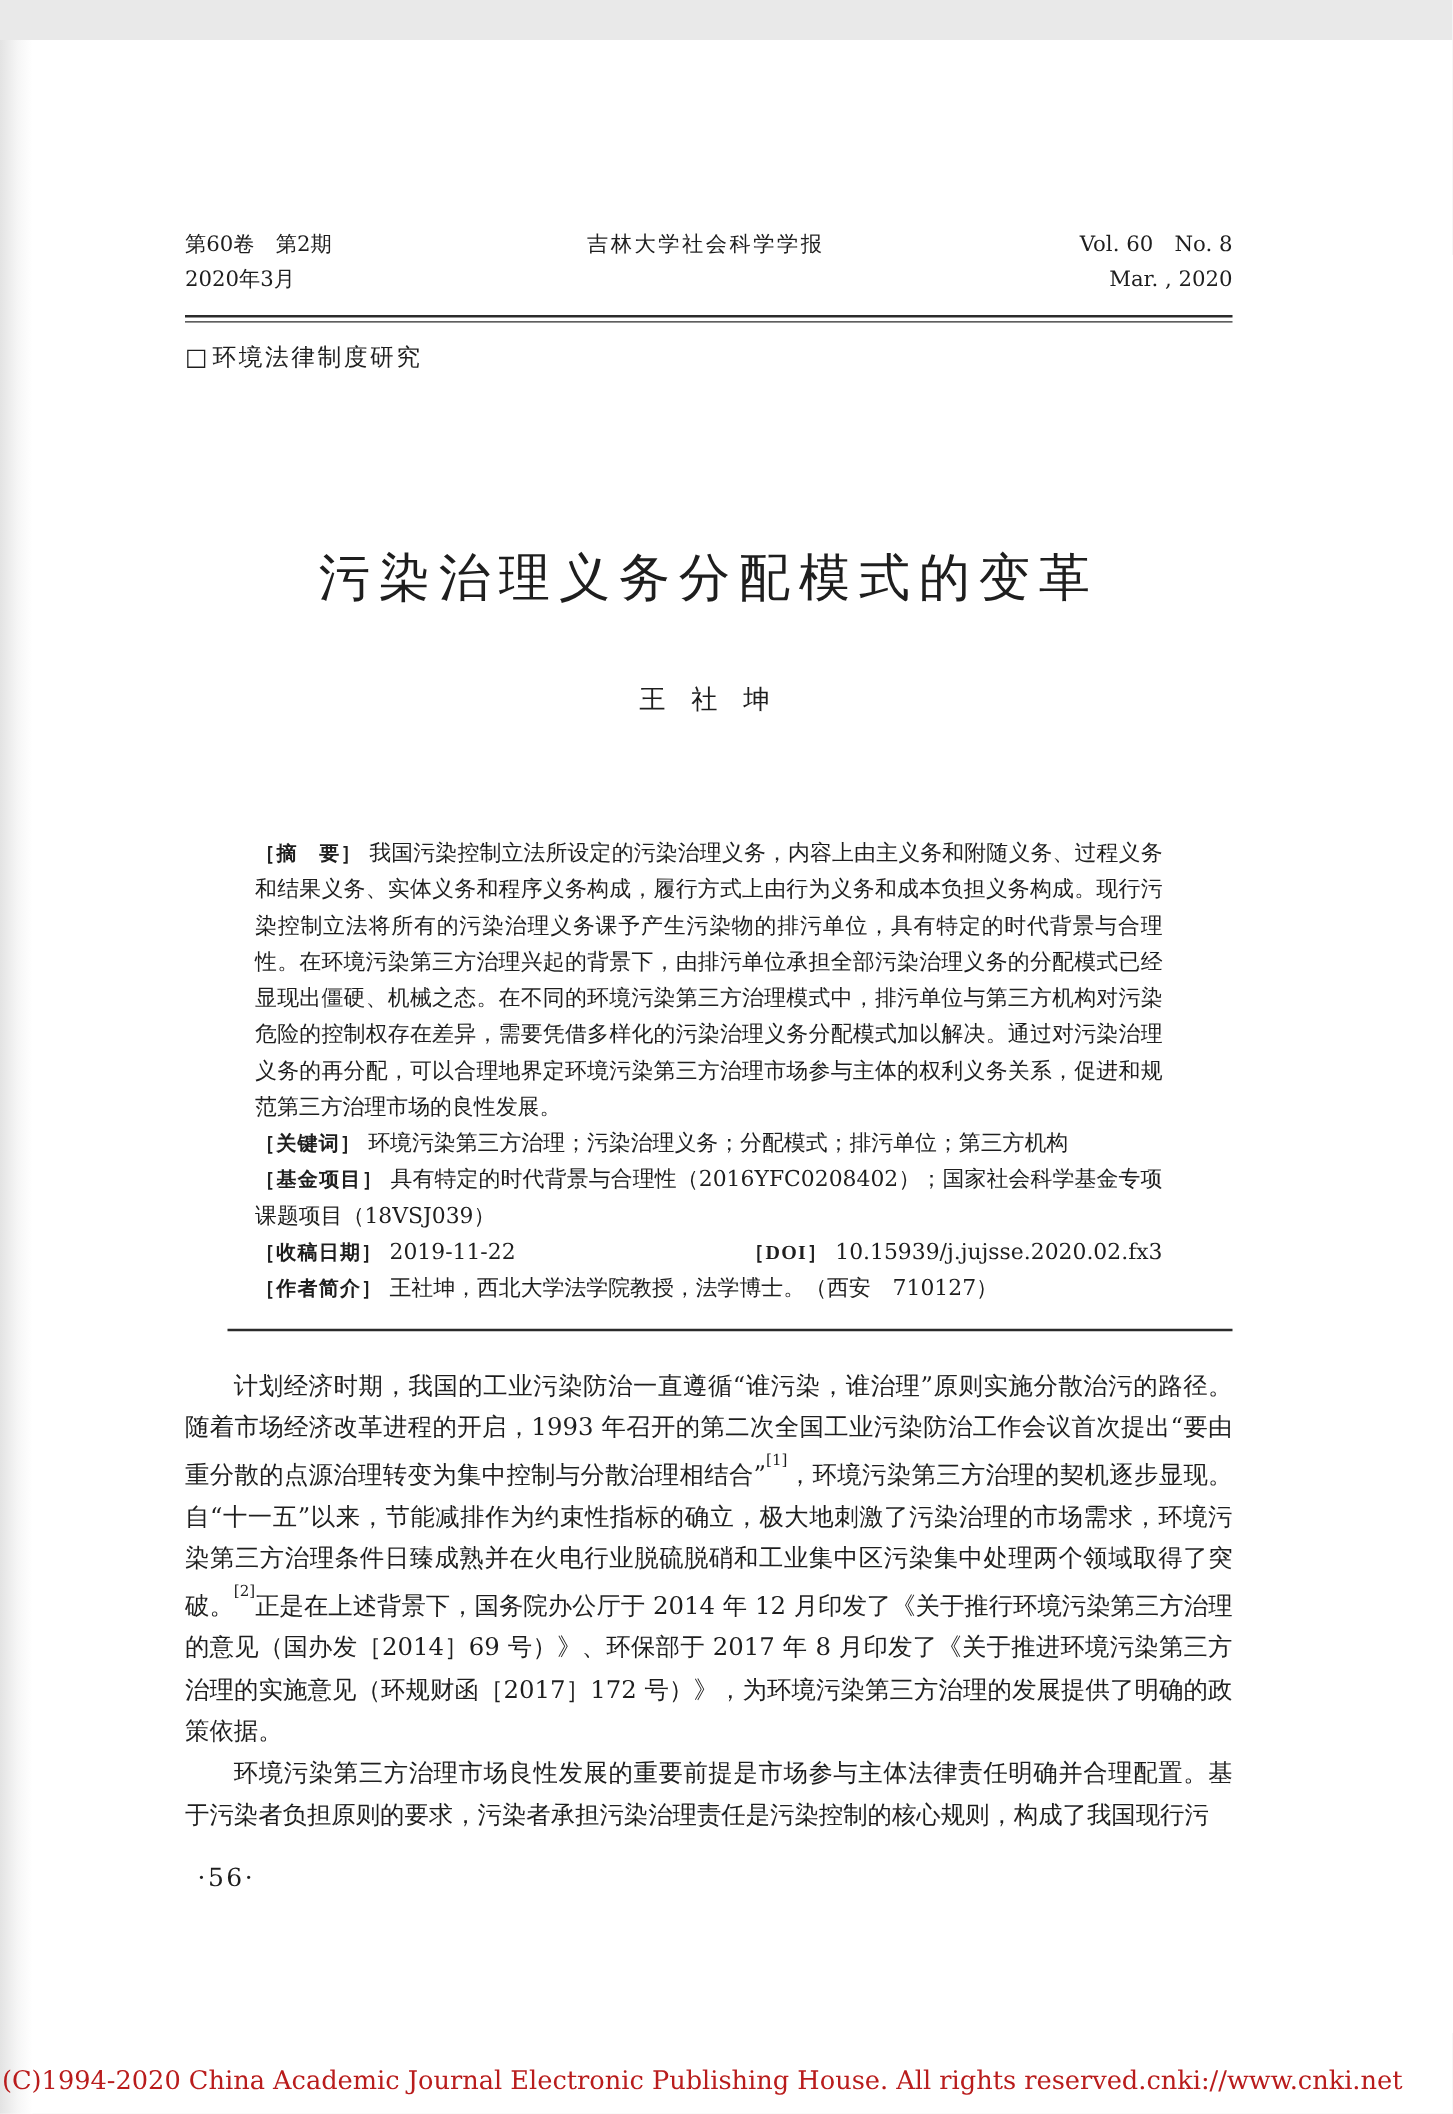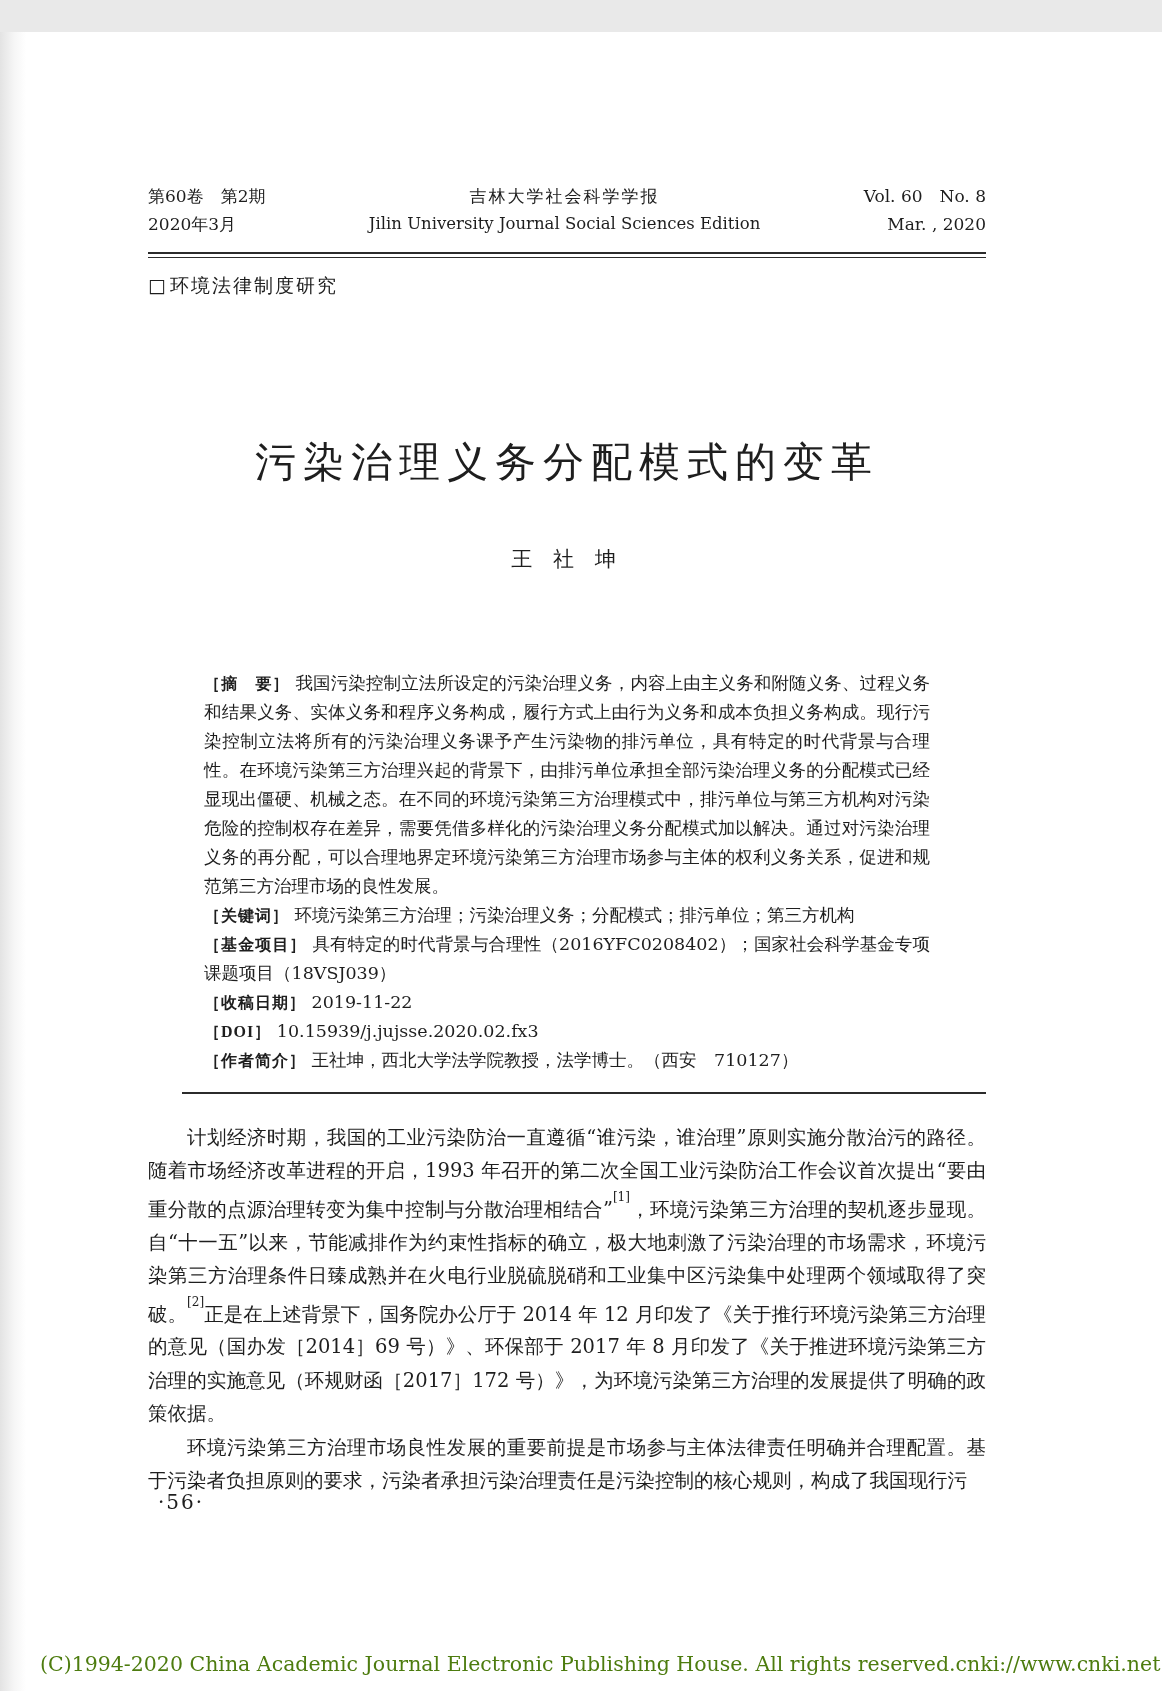--- a/index.html
+++ b/index.html
@@ -22,50 +22,49 @@
   .section-label .box{font-size:19px;margin-right:2px;}
 
   
   .article-title{margin:64px 0 0 0;text-align:center;font-weight:400;font-size:41px;line-height:66px;letter-spacing:7px;}
   .article-author{margin-top:50px;text-align:center;font-size:21px;letter-spacing:7px;}
 
   
   .meta-block{margin:96px auto 0 auto;width:726px;font-size:17.5px;line-height:29px;text-align:justify;}
   .meta-block p{margin:0;}
   .label{font-family:Liberation Serif, serif;font-weight:600;font-size:16px;letter-spacing:1px;}
-  .row-dates{display:flex;justify-content:space-between;flex-direction:column;}
+  .row-dates{display:flex;justify-content:space-between;}
   .author-rule{margin-top:17px;margin-left:34px;width:804px;border-top:2px solid #2b2b2b;}
 
   
   .body-heading{margin-top:44px;text-align:center;font-size:23px;font-weight:600;letter-spacing:4px;}
   .body-text{margin-top:27px;font-size:19.5px;line-height:33.4px;text-align:justify;}
   .body-text p{margin:0;text-indent:2em;}
   .body-text sup{font-size:0.62em;position:relative;top:-0.55em;letter-spacing:0;}
 
   .page-number{position:absolute;left:158px;top:1458px;font-size:20px;letter-spacing:2px;}
 
-  .scan-footer{position:absolute;left:40px;right:40px;top:1620px;display:flex;justify-content:space-between;
-    color:#4d7c0f;font-size:20.5px;white-space:nowrap;}
+  .scan-footer{position:absolute;left:40px;right:40px;top:1620px;display:flex;justify-content:flex-end;
+    color:#b91c1c;font-size:20.5px;white-space:nowrap;}
 </style>
 </head>
 <body>
 
 <div class="page">
   <div class="scan-edge"></div>
 
   <div class="content">
 
     <div class="journal-header">
       <div class="jh-col jh-left">
         <div>第60卷　第2期</div>
         <div>2020年3月</div>
       </div>
       <div class="jh-col jh-center">
         <div>吉林大学社会科学学报</div>
-        <div class="en">Jilin University Journal Social Sciences Edition</div>
       </div>
       <div class="jh-col jh-right">
         <div>Vol. 60　No. 8</div>
         <div>Mar. , 2020</div>
       </div>
     </div>
 
     <div class="double-rule"></div>
 
     <div class="section-label">

